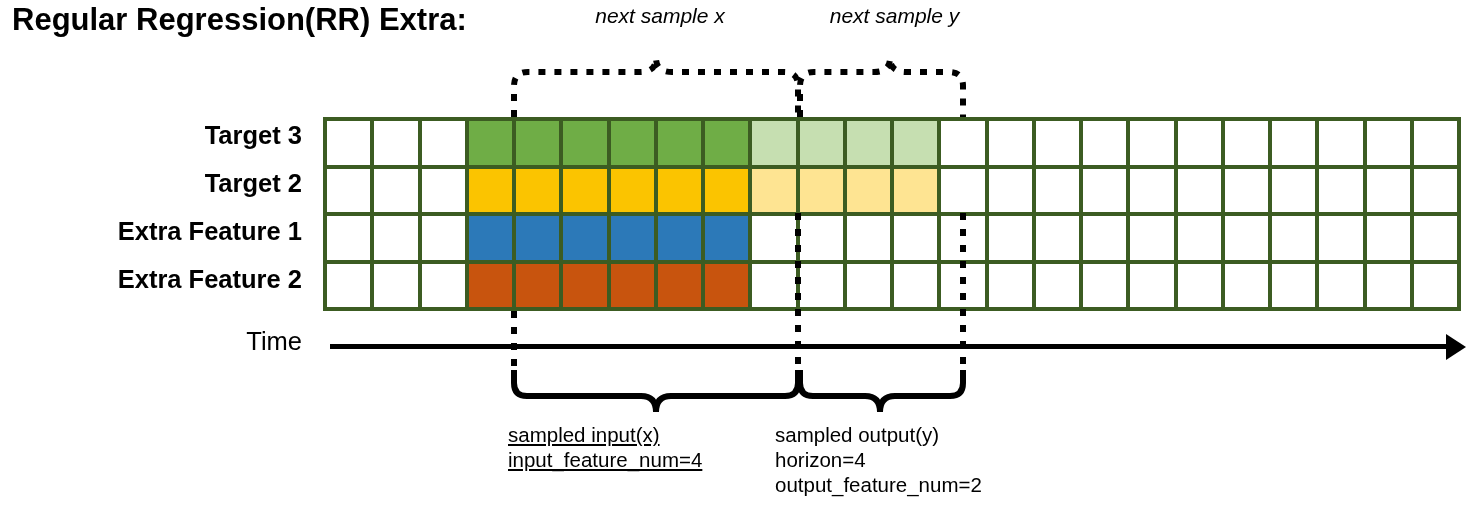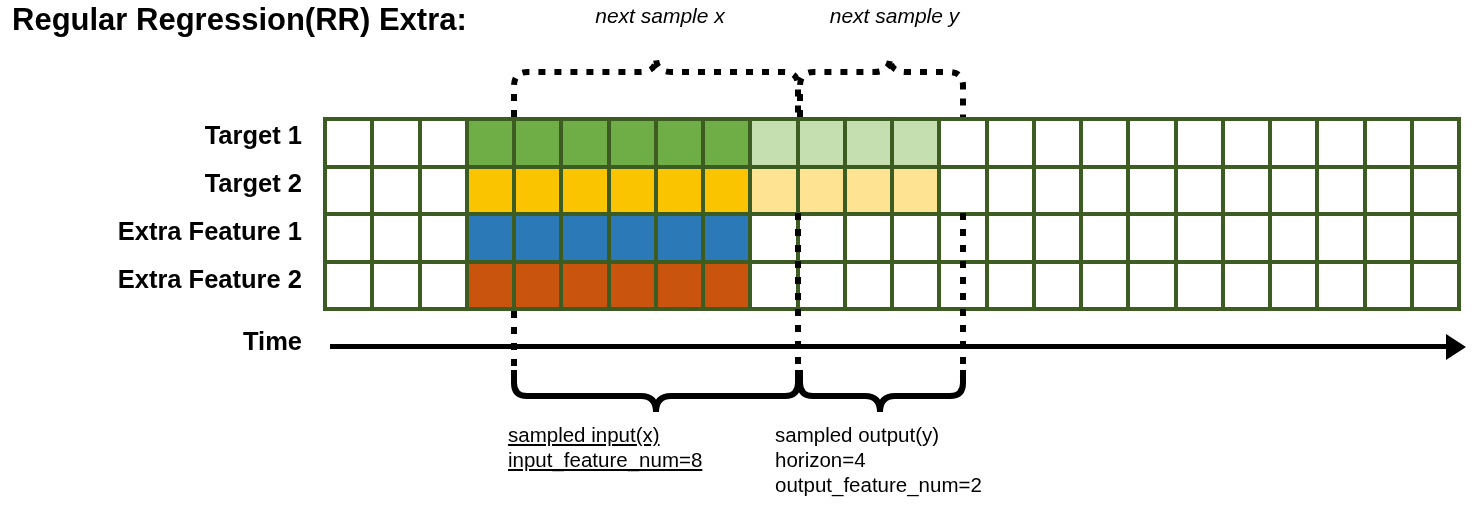--- a/index.html
+++ b/index.html
@@ -28,21 +28,21 @@
     text-align:right;
     font-size:25.5px;font-weight:700;color:#000;
     white-space:nowrap;
   }
   #labels{left:0px;top:117px;width:316px;height:194px;}
   #labels .row-label{position:absolute;right:14px;}
 
   #time-label{
     left:0px;top:327px;width:316px;
     text-align:right;
-    font-size:25.5px;font-weight:700;color:#000;
+    font-size:25.5px;font-weight:400;color:#000;
   }
   #time-label span{padding-right:14px;}
 
   
   #grid{
     left:323px;top:117px;
     width:1138px;height:194px;
     box-sizing:border-box;
     border:4px solid #3C5C22;
     display:flex;flex-direction:column;
@@ -119,21 +119,21 @@
                Q 656,72 672,72 L 784,72 Q 798,72 798,86 L 798,117"></path>
     </g>
 
     <g fill="none" stroke="#000" stroke-width="6" stroke-linecap="butt" stroke-dasharray="7 9">
       <path d="M 800,117 L 800,86 Q 800,72 814,72 L 874,72 Q 890,72 890,58
                Q 890,72 906,72 L 949,72 Q 963,72 963,86 L 963,117"></path>
     </g>
   </svg>
 
   <div class="abs" id="labels">
-    <div class="row-label" style="top:4px;">Target 1</div>
+    <div class="row-label" style="top:4px;">Target 3</div>
     <div class="row-label" style="top:52px;">Target 2</div>
     <div class="row-label" style="top:100px;">Extra Feature 1</div>
     <div class="row-label" style="top:148px;">Extra Feature 2</div>
   </div>
 
   <div class="abs" id="grid" style="border-color: rgb(60, 92, 34); background: rgb(60, 92, 34);">
     <div class="grid-row">
       <div class="cell c-white" style="background: rgb(255, 255, 255);"></div>
       <div class="cell c-white" style="background: rgb(255, 255, 255);"></div>
       <div class="cell c-white" style="background: rgb(255, 255, 255);"></div>
@@ -262,21 +262,21 @@
     </g>
 
     <g fill="none" stroke="#000" stroke-width="6" stroke-linecap="butt">
       <path d="M 800,370 L 800,383 Q 800,396 813,396 L 865,396 Q 880,396 880,412
                Q 880,396 895,396 L 950,396 Q 963,396 963,383 L 963,370"></path>
     </g>
   </svg>
 
   <div class="abs note" id="note-left">
     <div>sampled input(x)</div>
-    <div>input_feature_num=8</div>
+    <div>input_feature_num=4</div>
   </div>
   <div class="abs note" id="note-right">
     <div>sampled output(y)</div>
     <div>horizon=4</div>
     <div>output_feature_num=2</div>
   </div>
 
 </div>
 
 </body></html>

